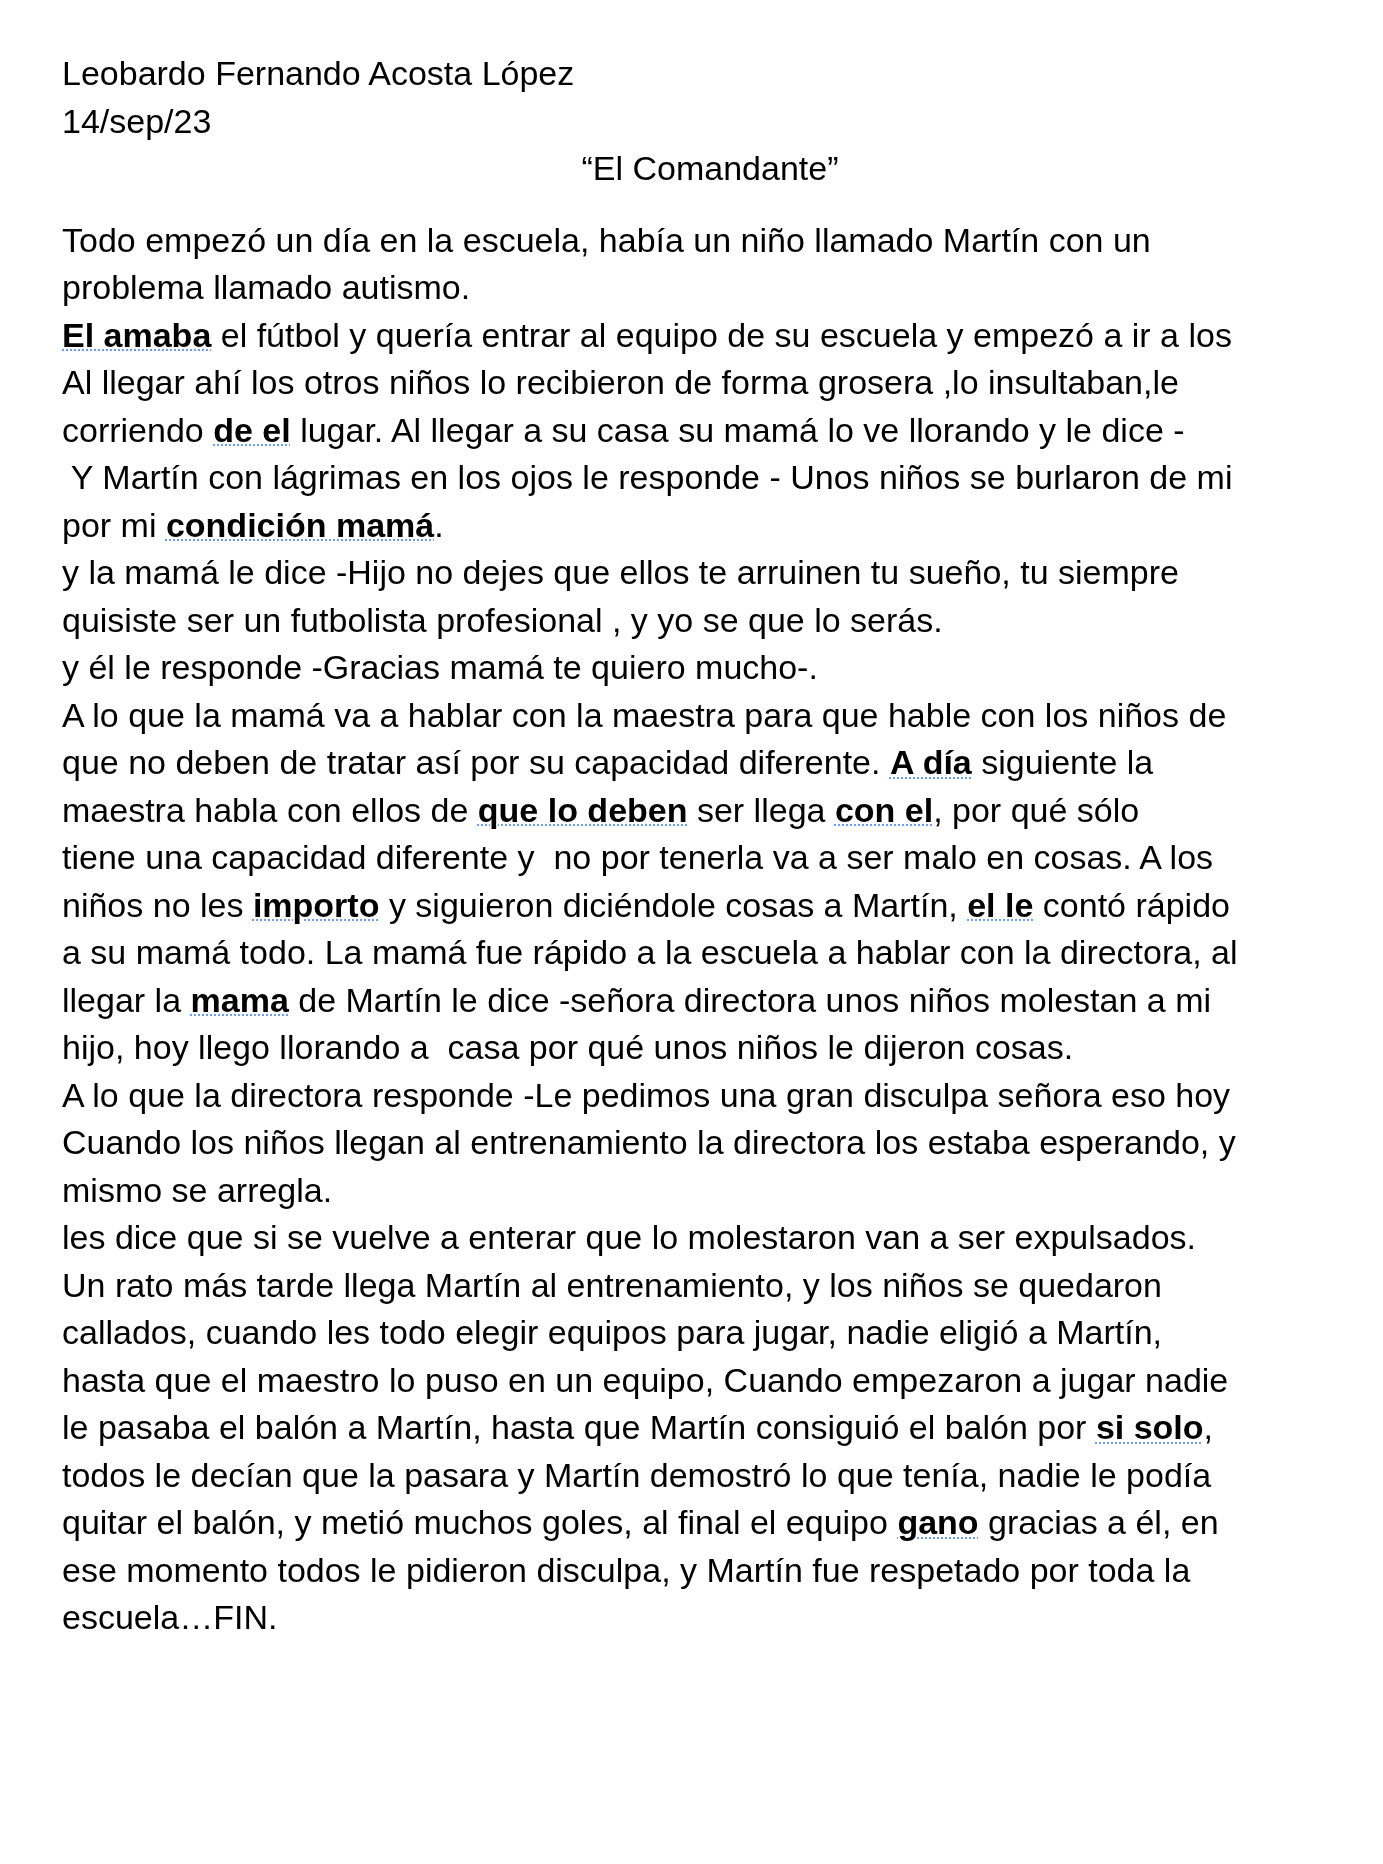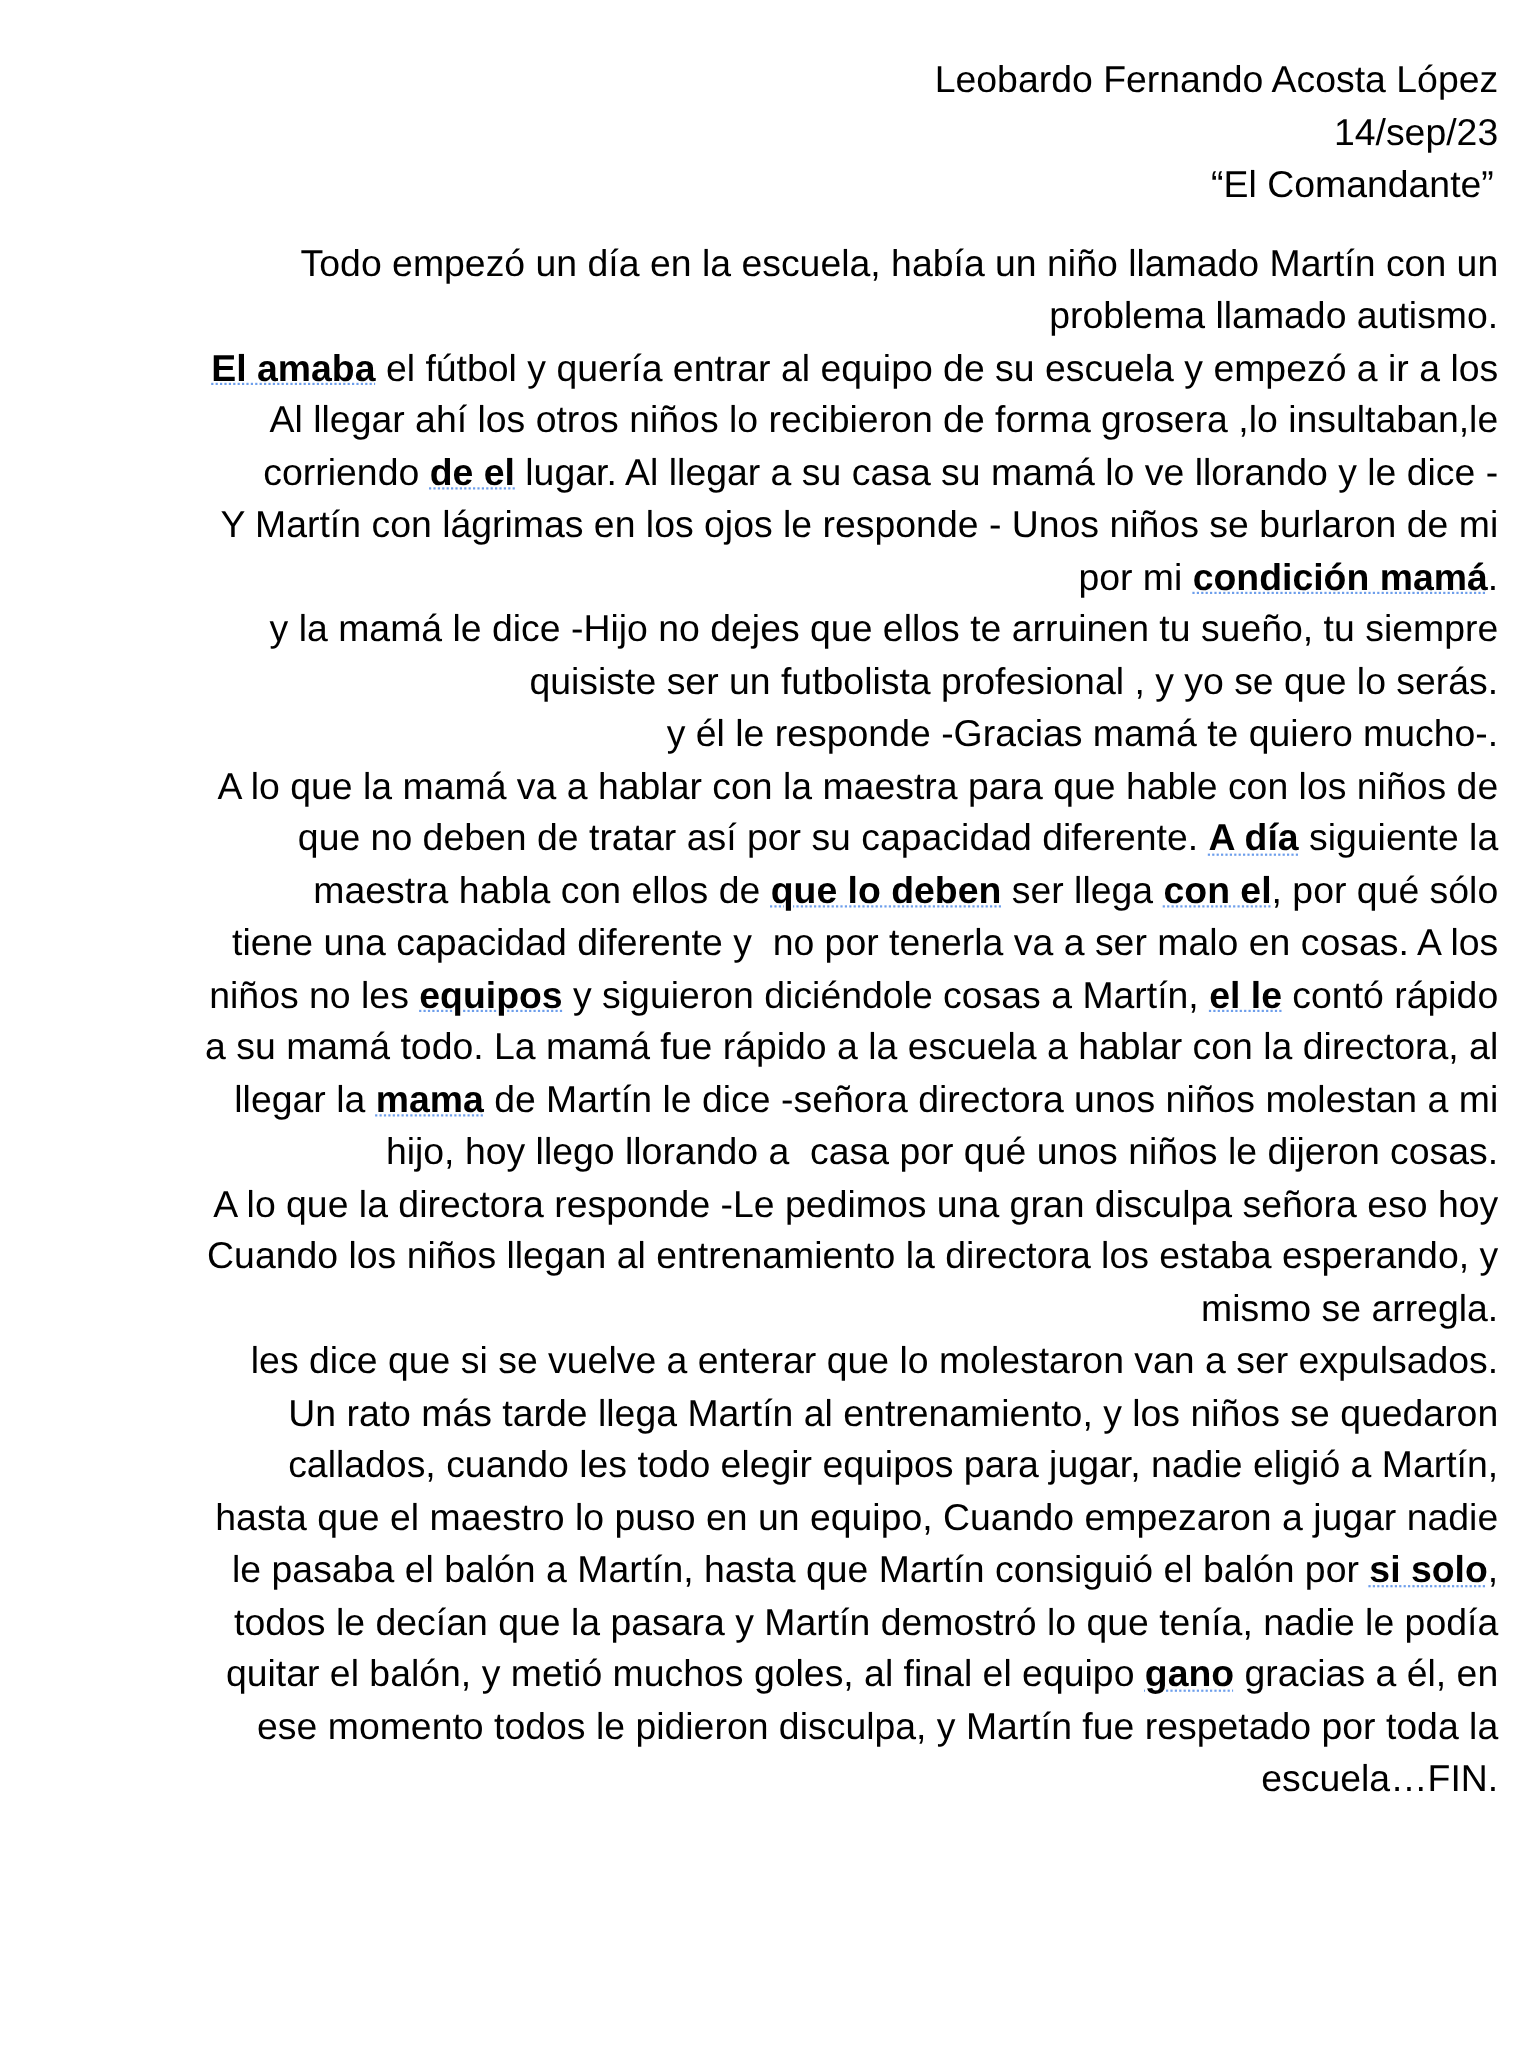--- a/index.html
+++ b/index.html
@@ -28,21 +28,20 @@
     top: 50px;
     width: 1300px;
   }
   .content p, .content h1, .doc-body .line {
     margin: 0;
     padding: 0;
     font-size: 34px;
     line-height: 47.5px;
     font-weight: normal;
     white-space: pre;
-    text-align: right;
   }
   .author-line { }
   .date-line { margin-top: 40px; }
   .doc-title {
     font-weight: bold;
     text-align: center;
     width: 1296px;
   }
   .doc-body { margin-top: 24px; }
   .sp {
@@ -70,21 +69,21 @@
         <div class="line"><span>corriendo </span><span class="sp">de el</span><span> lugar. Al llegar a su casa su mamá lo ve llorando y le dice -</span></div>
         <div class="line"><span> Y Martín con lágrimas en los ojos le responde - Unos niños se burlaron de mi</span></div>
         <div class="line"><span>por mi </span><span class="sp">condición mamá</span><span>.</span></div>
         <div class="line"><span>y la mamá le dice -Hijo no dejes que ellos te arruinen tu sueño, tu siempre</span></div>
         <div class="line"><span>quisiste ser un futbolista profesional , y yo se que lo serás.</span></div>
         <div class="line"><span>y él le responde -Gracias mamá te quiero mucho-.</span></div>
         <div class="line"><span>A lo que la mamá va a hablar con la maestra para que hable con los niños de</span></div>
         <div class="line"><span>que no deben de tratar así por su capacidad diferente. </span><span class="sp">A día</span><span> siguiente la</span></div>
         <div class="line"><span>maestra habla con ellos de </span><span class="sp">que lo deben</span><span> ser llega </span><span class="sp">con el</span><span>, por qué sólo</span></div>
         <div class="line"><span>tiene una capacidad diferente y  no por tenerla va a ser malo en cosas. A los</span></div>
-        <div class="line"><span>niños no les </span><span class="sp">equipos</span><span> y siguieron diciéndole cosas a Martín, </span><span class="sp">el le</span><span> contó rápido</span></div>
+        <div class="line"><span>niños no les </span><span class="sp">importo</span><span> y siguieron diciéndole cosas a Martín, </span><span class="sp">el le</span><span> contó rápido</span></div>
         <div class="line"><span>a su mamá todo. La mamá fue rápido a la escuela a hablar con la directora, al</span></div>
         <div class="line"><span>llegar la </span><span class="sp">mama</span><span> de Martín le dice -señora directora unos niños molestan a mi</span></div>
         <div class="line"><span>hijo, hoy llego llorando a  casa por qué unos niños le dijeron cosas.</span></div>
         <div class="line"><span>A lo que la directora responde -Le pedimos una gran disculpa señora eso hoy</span></div>
         <div class="line"><span>Cuando los niños llegan al entrenamiento la directora los estaba esperando, y</span></div>
         <div class="line"><span>mismo se arregla.</span></div>
         <div class="line"><span>les dice que si se vuelve a enterar que lo molestaron van a ser expulsados.</span></div>
         <div class="line"><span>Un rato más tarde llega Martín al entrenamiento, y los niños se quedaron</span></div>
         <div class="line"><span>callados, cuando les todo elegir equipos para jugar, nadie eligió a Martín,</span></div>
         <div class="line"><span>hasta que el maestro lo puso en un equipo, Cuando empezaron a jugar nadie</span></div>

